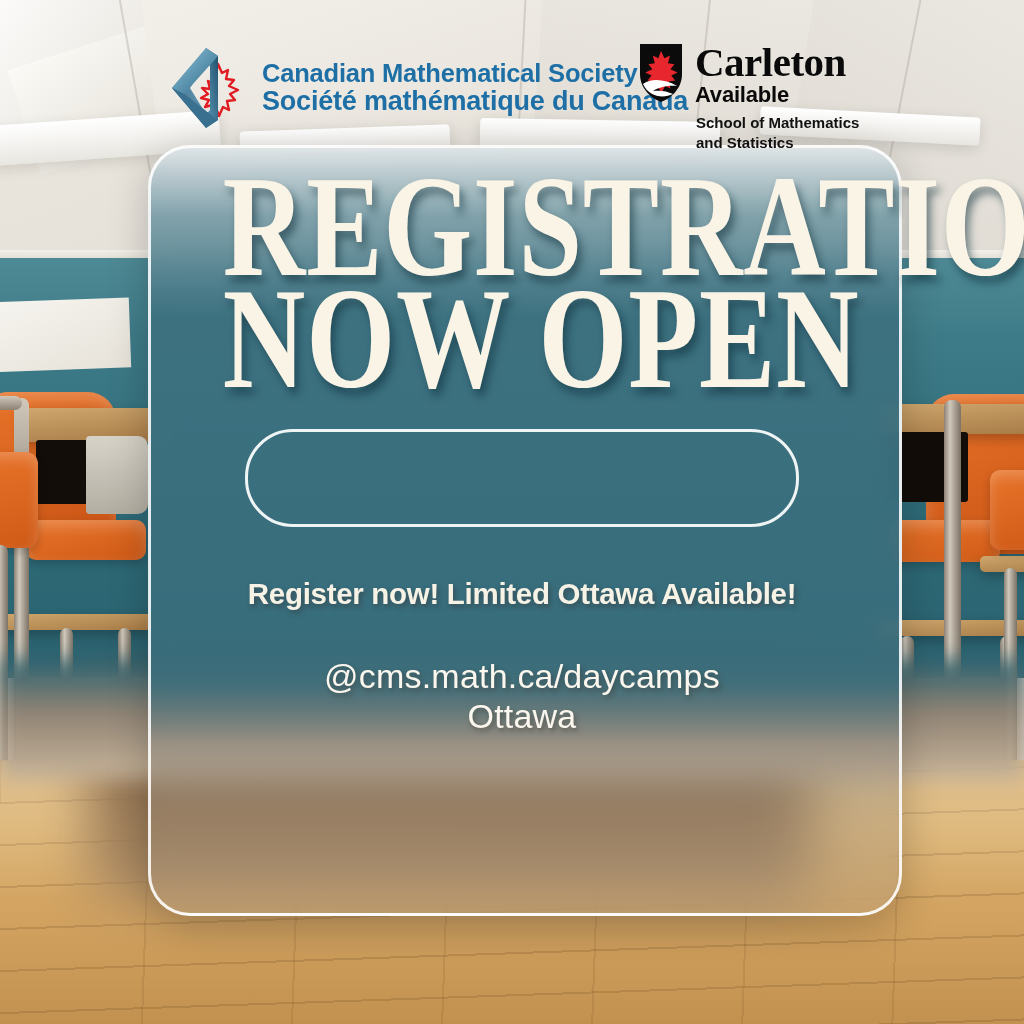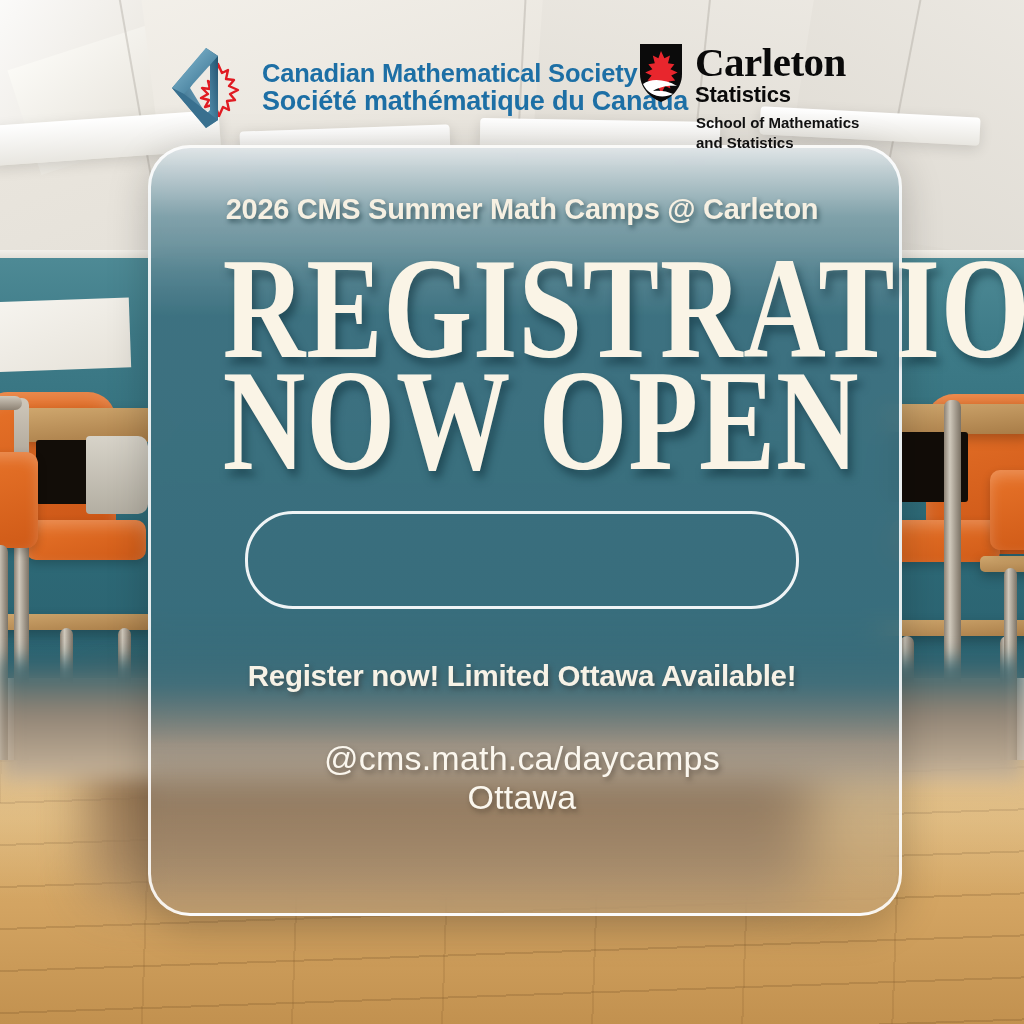--- a/index.html
+++ b/index.html
@@ -330,33 +330,32 @@
         <div class="cu-shield">
           <svg width="50" height="62" viewBox="0 0 50 62">
             <path d="M4 2 h42 v30 c0 16 -13 25 -21 28 C17 57 4 48 4 32 z" fill="#0b0b0b"></path>
             <path d="M25 9 l3.4 7.2 5.6-2.6 -2 7.6 6.4 1 -4 5 7.2 3.4 -6.4 3 4 5 -6.4 .8 1.6 7.2
                      -5.4-2.6 -3.6 7.4 -3.6-7.4 -5.4 2.6 1.6-7.2 -6.4-.8 4-5 -6.4-3 7.2-3.4 -4-5 6.4-1 -2-7.6 5.6 2.6z" fill="#e8262d"></path>
             <path d="M7 42 c8 -6 22 -5 34 2 c-9 -1 -18 1 -24 5 c7 -1 14 0 20 3 c-10 5 -24 3 -30 -10z" fill="#ffffff"></path>
           </svg>
         </div>
         <div class="cu-words">
           <span class="cu-name">Carleton</span>
-          <span class="cu-sub">Statistics</span>
+          <span class="cu-sub">Available</span>
         </div>
       </div>
       <div class="cu-dept">
         <div>School of Mathematics</div>
         <div>and Statistics</div>
       </div>
     </div>
   </div>
 
   <div class="content">
 
-    <div class="kicker">2026 CMS Summer Math Camps @ Carleton</div>
 
     <div class="head head1">REGISTRATION</div>
     <div class="head head2">NOW OPEN</div>
 
     <div class="pill">
     </div>
 
     <div class="cta">Register now! Limited Ottawa Available!</div>
 
     <div class="urlblock">

